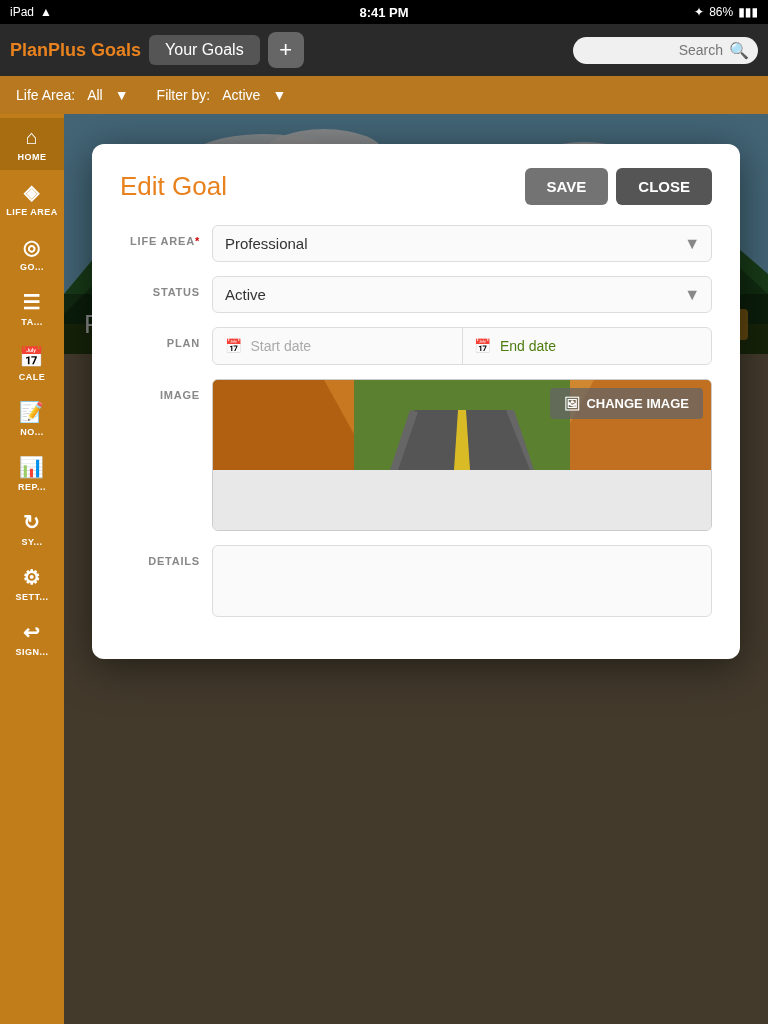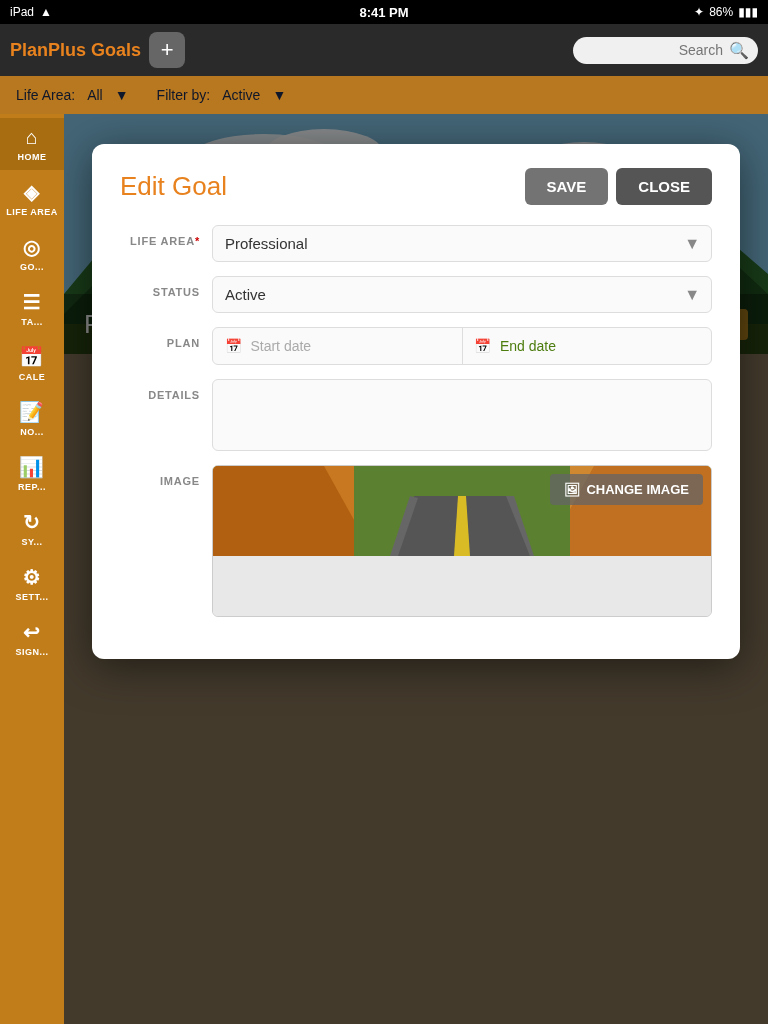--- a/index.html
+++ b/index.html
@@ -80,21 +80,21 @@
     }
 
     
     .filter-bar {
       height: 38px;
       background: #b87820;
       display: flex;
       align-items: center;
       padding: 0 16px;
       gap: 12px;
-      color: #0f172a;
+      color: #ffffff;
       font-size: 14px;
     }
 
     
     .main-area {
       display: flex;
       height: calc(1024px - 24px - 52px - 38px);
       position: relative;
     }
 
@@ -371,20 +371,21 @@
     <span>86%</span>
     <span>▮▮▮</span>
   </div>
 </div>
 
 <div class="nav-bar">
   <div class="brand">
     <span>PlanPlus</span>
     <span style="color:#e8821e;">Goals</span>
   </div>
+  <button class="tab-btn">Your Goals</button>
   <button class="add-btn">+</button>
   <div class="search-bar">
     <input type="text" placeholder="Search" style="">
     <span>🔍</span>
   </div>
 </div>
 
 <div class="filter-bar">
   <span>Life Area:</span>
   <span>All</span>
@@ -518,25 +519,20 @@
             <span style="color:#aaa;">Start date</span>
           </div>
           <div class="plan-divider"></div>
           <div class="plan-date">
             <span>📅</span>
             <span style="color:#4d7c0f;">End date</span>
           </div>
         </div>
       </div>
 
-      <div class="form-row">
-        <label class="form-label">DETAILS</label>
-        <textarea class="details-textarea" style=""></textarea>
-      </div>
-
       <div class="form-row" style="align-items:flex-start;">
         <label class="form-label">IMAGE</label>
         <div class="image-container">
           <button class="change-image-btn">
             <span>🖼</span>
             <span>CHANGE IMAGE</span>
           </button>
 
           <div class="road-image">
             <svg width="100%" height="90" viewBox="0 0 576 90" preserveAspectRatio="xMidYMid slice">
@@ -555,16 +551,21 @@
 
               <polygon points="280,90 284,30 292,30 296,90" fill="#e8c820" opacity="0.9"></polygon>
 
               <polygon points="216,90 236,30 244,32 224,90" fill="#666"></polygon>
               <polygon points="356,90 332,30 340,30 360,90" fill="#666"></polygon>
             </svg>
           </div>
           <div class="image-bottom-area"></div>
         </div>
       </div>
+
+      <div class="form-row">
+        <label class="form-label">DETAILS</label>
+        <textarea class="details-textarea" style=""></textarea>
+      </div>
     </div>
 
   </div>
 </div>
 
 </body></html>

